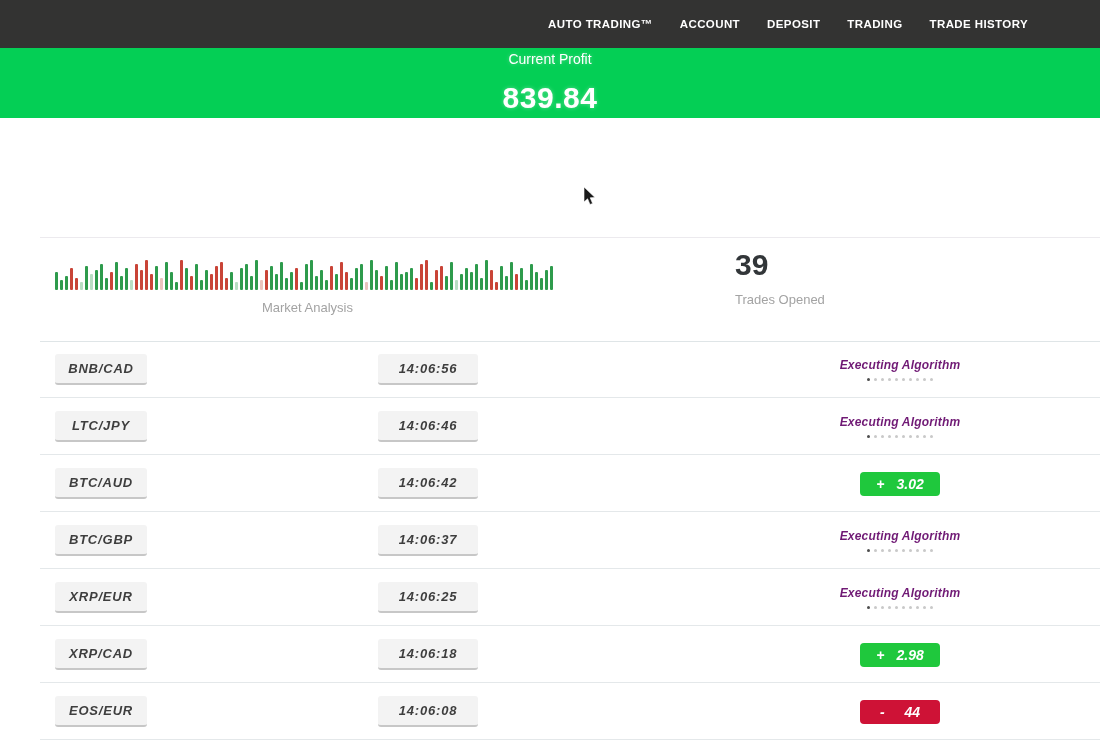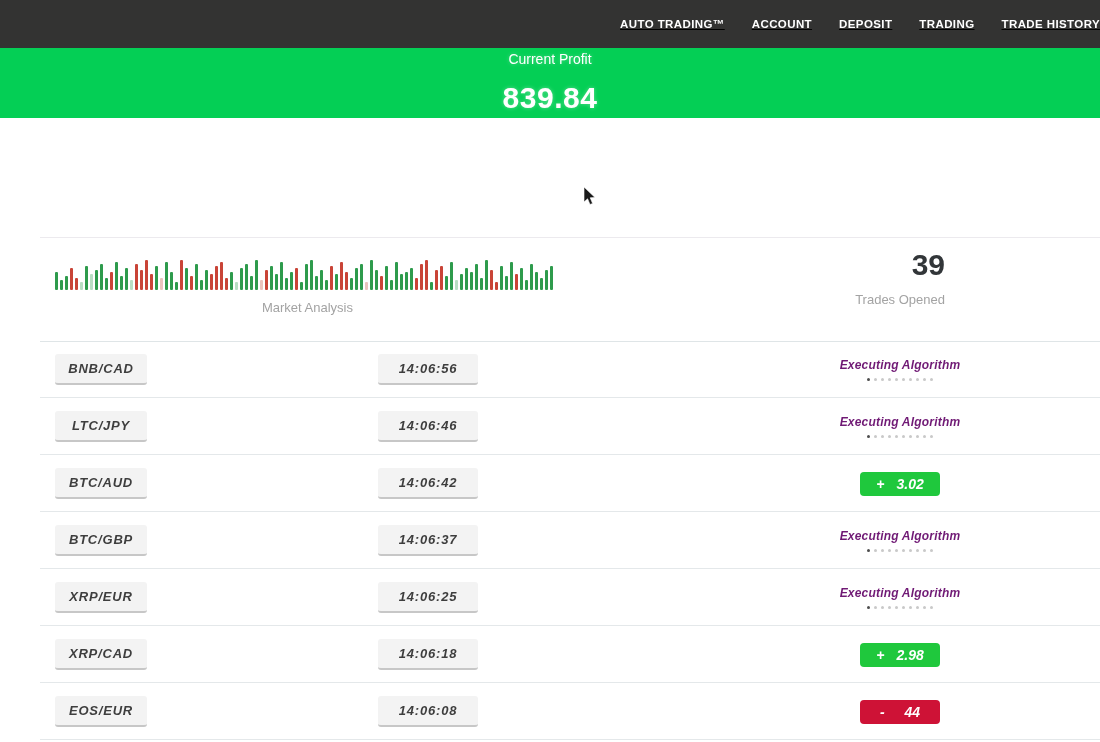--- a/index.html
+++ b/index.html
@@ -2,21 +2,21 @@
 <html><head>
 <meta charset="utf-8">
 <style>
   * { margin:0; padding:0; box-sizing:border-box; }
   html,body { width:1100px; height:742px; background:#fff; overflow:hidden;
     font-family:"Liberation Sans", sans-serif; }
   .page { position:relative; width:1100px; height:742px; }
 
   
   .nav { height:48px; background:#333332; display:flex; align-items:center;
-    justify-content:flex-end; gap:27px;text-decoration:underline; }
+    justify-content:flex-end; padding-right:72px; gap:27px; }
   .nav-item { color:#fff; font-size:11.5px; font-weight:bold; letter-spacing:.4px;
     cursor:pointer; white-space:nowrap; }
 
   
   .banner { height:70px; background:#04cf55; display:flex; flex-direction:column;
     align-items:center; justify-content:center; color:#fff;
     text-shadow:0 0 4px rgba(255,255,255,.35); }
   .banner-label { font-size:14px; margin-bottom:14px; }
   .banner-value { font-size:30px; font-weight:bold; letter-spacing:.5px; }
 
@@ -38,21 +38,21 @@
 
   .sep { position:absolute; left:40px; right:0; height:1px; background:#eceaee; }
   .sep.s1 { top:119px; }
   .sep.s2 { top:223px; background:#dfe5e7; }
 
   .market-block { position:absolute; left:55px; top:138px; width:505px; }
   .bars { display:flex; align-items:flex-end; gap:2px; height:34px; }
   .bars span { width:3px; border-radius:1px; flex:0 0 auto; }
   .market-block .muted { margin-top:10px; text-align:center; }
 
-  .trades-count-block { position:absolute; left:735px; top:130px; width:210px; text-align:right; }
+  .trades-count-block { position:absolute; left:735px; top:130px; width:210px; text-align:left; }
   .trades-count { font-size:30px; font-weight:bold; color:#323639; }
   .trades-count-block .muted { margin-top:10px; }
 
   
   .trades { }
   .trade-row { position:relative; height:57px; margin-left:40px; border-bottom:1px solid #e4e8ea;font-style:italic; }
   .pill { position:absolute; top:13px; display:inline-block; background:#f3f3f3;
     border-bottom:2px solid #c7c7c7; border-radius:3px; padding:7px 0; text-align:center;
     font-size:13px; font-weight:bold; color:#3e3e3e; letter-spacing:.8px; }
   .pill.pair { left:15px; width:92px; }

